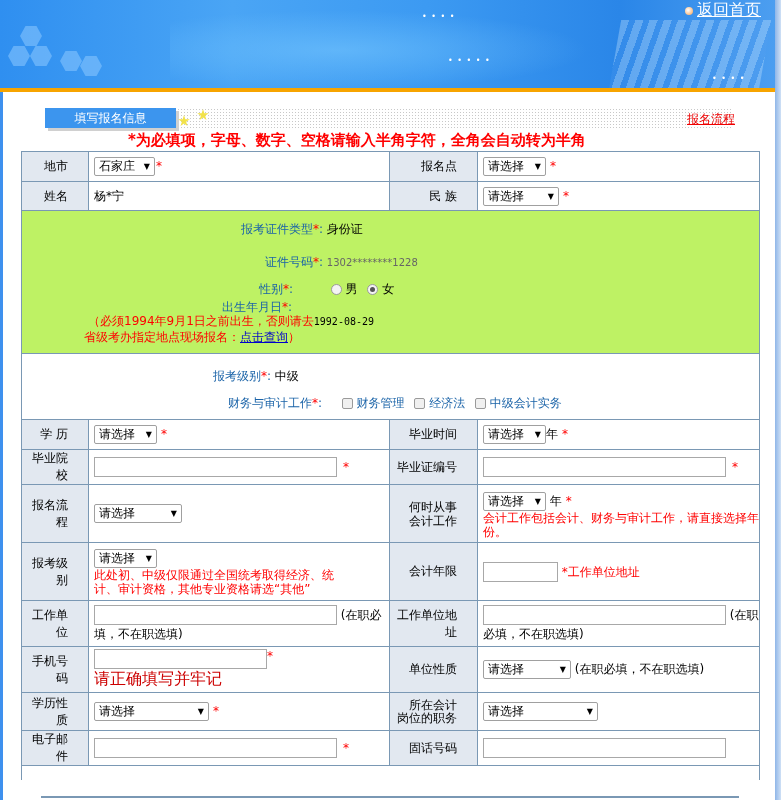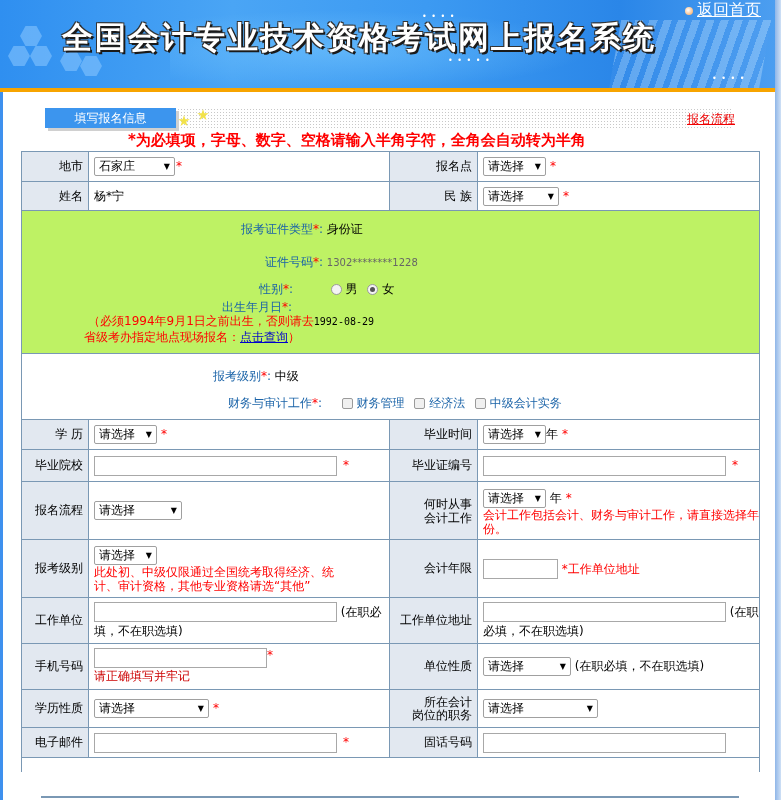--- a/index.html
+++ b/index.html
@@ -47,26 +47,26 @@
     box-shadow: 3px 3px 0 #d0d0d0; }
   .star { position: absolute; width: 12px; height: 12px; background: #f2e24a;
     clip-path: polygon(50% 0%, 61% 35%, 98% 35%, 68% 57%, 79% 91%, 50% 70%, 21% 91%, 32% 57%, 2% 35%, 39% 35%); }
   .flow-link { position: absolute; left: 687px; top: 111px; color: #e00; font-size: 12px; text-decoration: underline; }
 
   .notice { position: absolute; left: 128px; top: 131px; color: #f00; font-size: 15px; font-weight: bold; white-space: nowrap; }
 
   
   .form { position: absolute; left: 21px; top: 151px; width: 738px; border-collapse: collapse; table-layout: fixed; }
   .form td { border: 1px solid #7a98b4; vertical-align: middle; }
-  .lbl { background: #e2e8f0; text-align: right; padding-right: 5px; font-size: 12px; color: #000; margin-top: 25px; }
+  .lbl { background: #e2e8f0; text-align: right; padding-right: 20px; font-size: 12px; color: #000; margin-top: 25px; }
   .val { background: #fff; padding-left: 5px; font-size: 12px; }
   .shaded { background: #bef264; }
   .req { color: #f00; font-size: 12px; margin-left: 4px; }
   .red { color: #f00; font-size: 12px; line-height: 14px; }
-  .darkred { color: #c00; font-size: 12px; }
+  .darkred { color: #c00; font-size: 16px; }
   .blue { color: #1a63a8; }
 
   .sel { display: inline-flex; align-items: center; justify-content: space-between; height: 19px; border: 1px solid #a0a0a0;
     border-radius: 2px; background: #fff; font-size: 12px; padding: 0 4px; vertical-align: middle; }
   .sel .arrow { font-size: 8px; margin-left: 4px; }
   .inp { display: inline-block; height: 20px; border: 1px solid #a8a8a8; background: #fff; vertical-align: middle; }
 
   .radio { display: inline-block; width: 11px; height: 11px; border: 1px solid #9a9a9a; border-radius: 50%; background: #f4f4f4; vertical-align: middle; position: relative; }
   .radio.on::after { content: ""; position: absolute; left: 2px; top: 2px; width: 5px; height: 5px; border-radius: 50%; background: #555; }
   .chk { display: inline-block; width: 11px; height: 11px; border: 1px solid #9a9a9a; border-radius: 2px; background: #f0f0f0; vertical-align: middle; }
@@ -86,21 +86,20 @@
   <div class="map"></div>
   <div class="hex" style="left:20px;top:25px"></div>
   <div class="hex" style="left:8px;top:45px"></div>
   <div class="hex" style="left:30px;top:45px"></div>
   <div class="hex" style="left:60px;top:50px"></div>
   <div class="hex" style="left:80px;top:55px"></div>
   <div class="keys"></div>
   <div class="dots" style="left:422px;top:12px">• • • •</div>
   <div class="dots" style="left:448px;top:56px">• • • • •</div>
   <div class="dots" style="left:712px;top:74px">• • • •</div>
-  <div class="title">全国会计专业技术资格考试网上报名系统</div>
   <div class="home-link-wrap">
     <span class="home-bullet"></span>
     <span class="home-link">返回首页</span>
   </div>
 </div>
 <div class="orange-bar"></div>
 
 <div class="step-bar"></div>
 <div class="step-tab">填写报名信息</div>
 <div class="star" style="left:178px;top:115px"></div>
@@ -114,21 +113,21 @@
     <col style="width:67px">
       <col style="width:301px">
       <col style="width:88px">
       <col style="width:282px">
   </colgroup>
 
   <tbody>
       <tr style="height:30px">
     <td class="lbl">地市</td>
     <td class="val">
-      <span class="sel" style="width:81px">
+      <span class="sel" style="width:61px">
             <span>石家庄</span>
             <span class="arrow">▼</span>
           </span><span class="req" style="margin-left:1px">*</span>
     </td>
     <td class="lbl">报名点</td>
     <td class="val">
       <span class="sel" style="width:63px">
             <span>请选择</span>
             <span class="arrow">▼</span>
           </span><span class="req">*</span>

